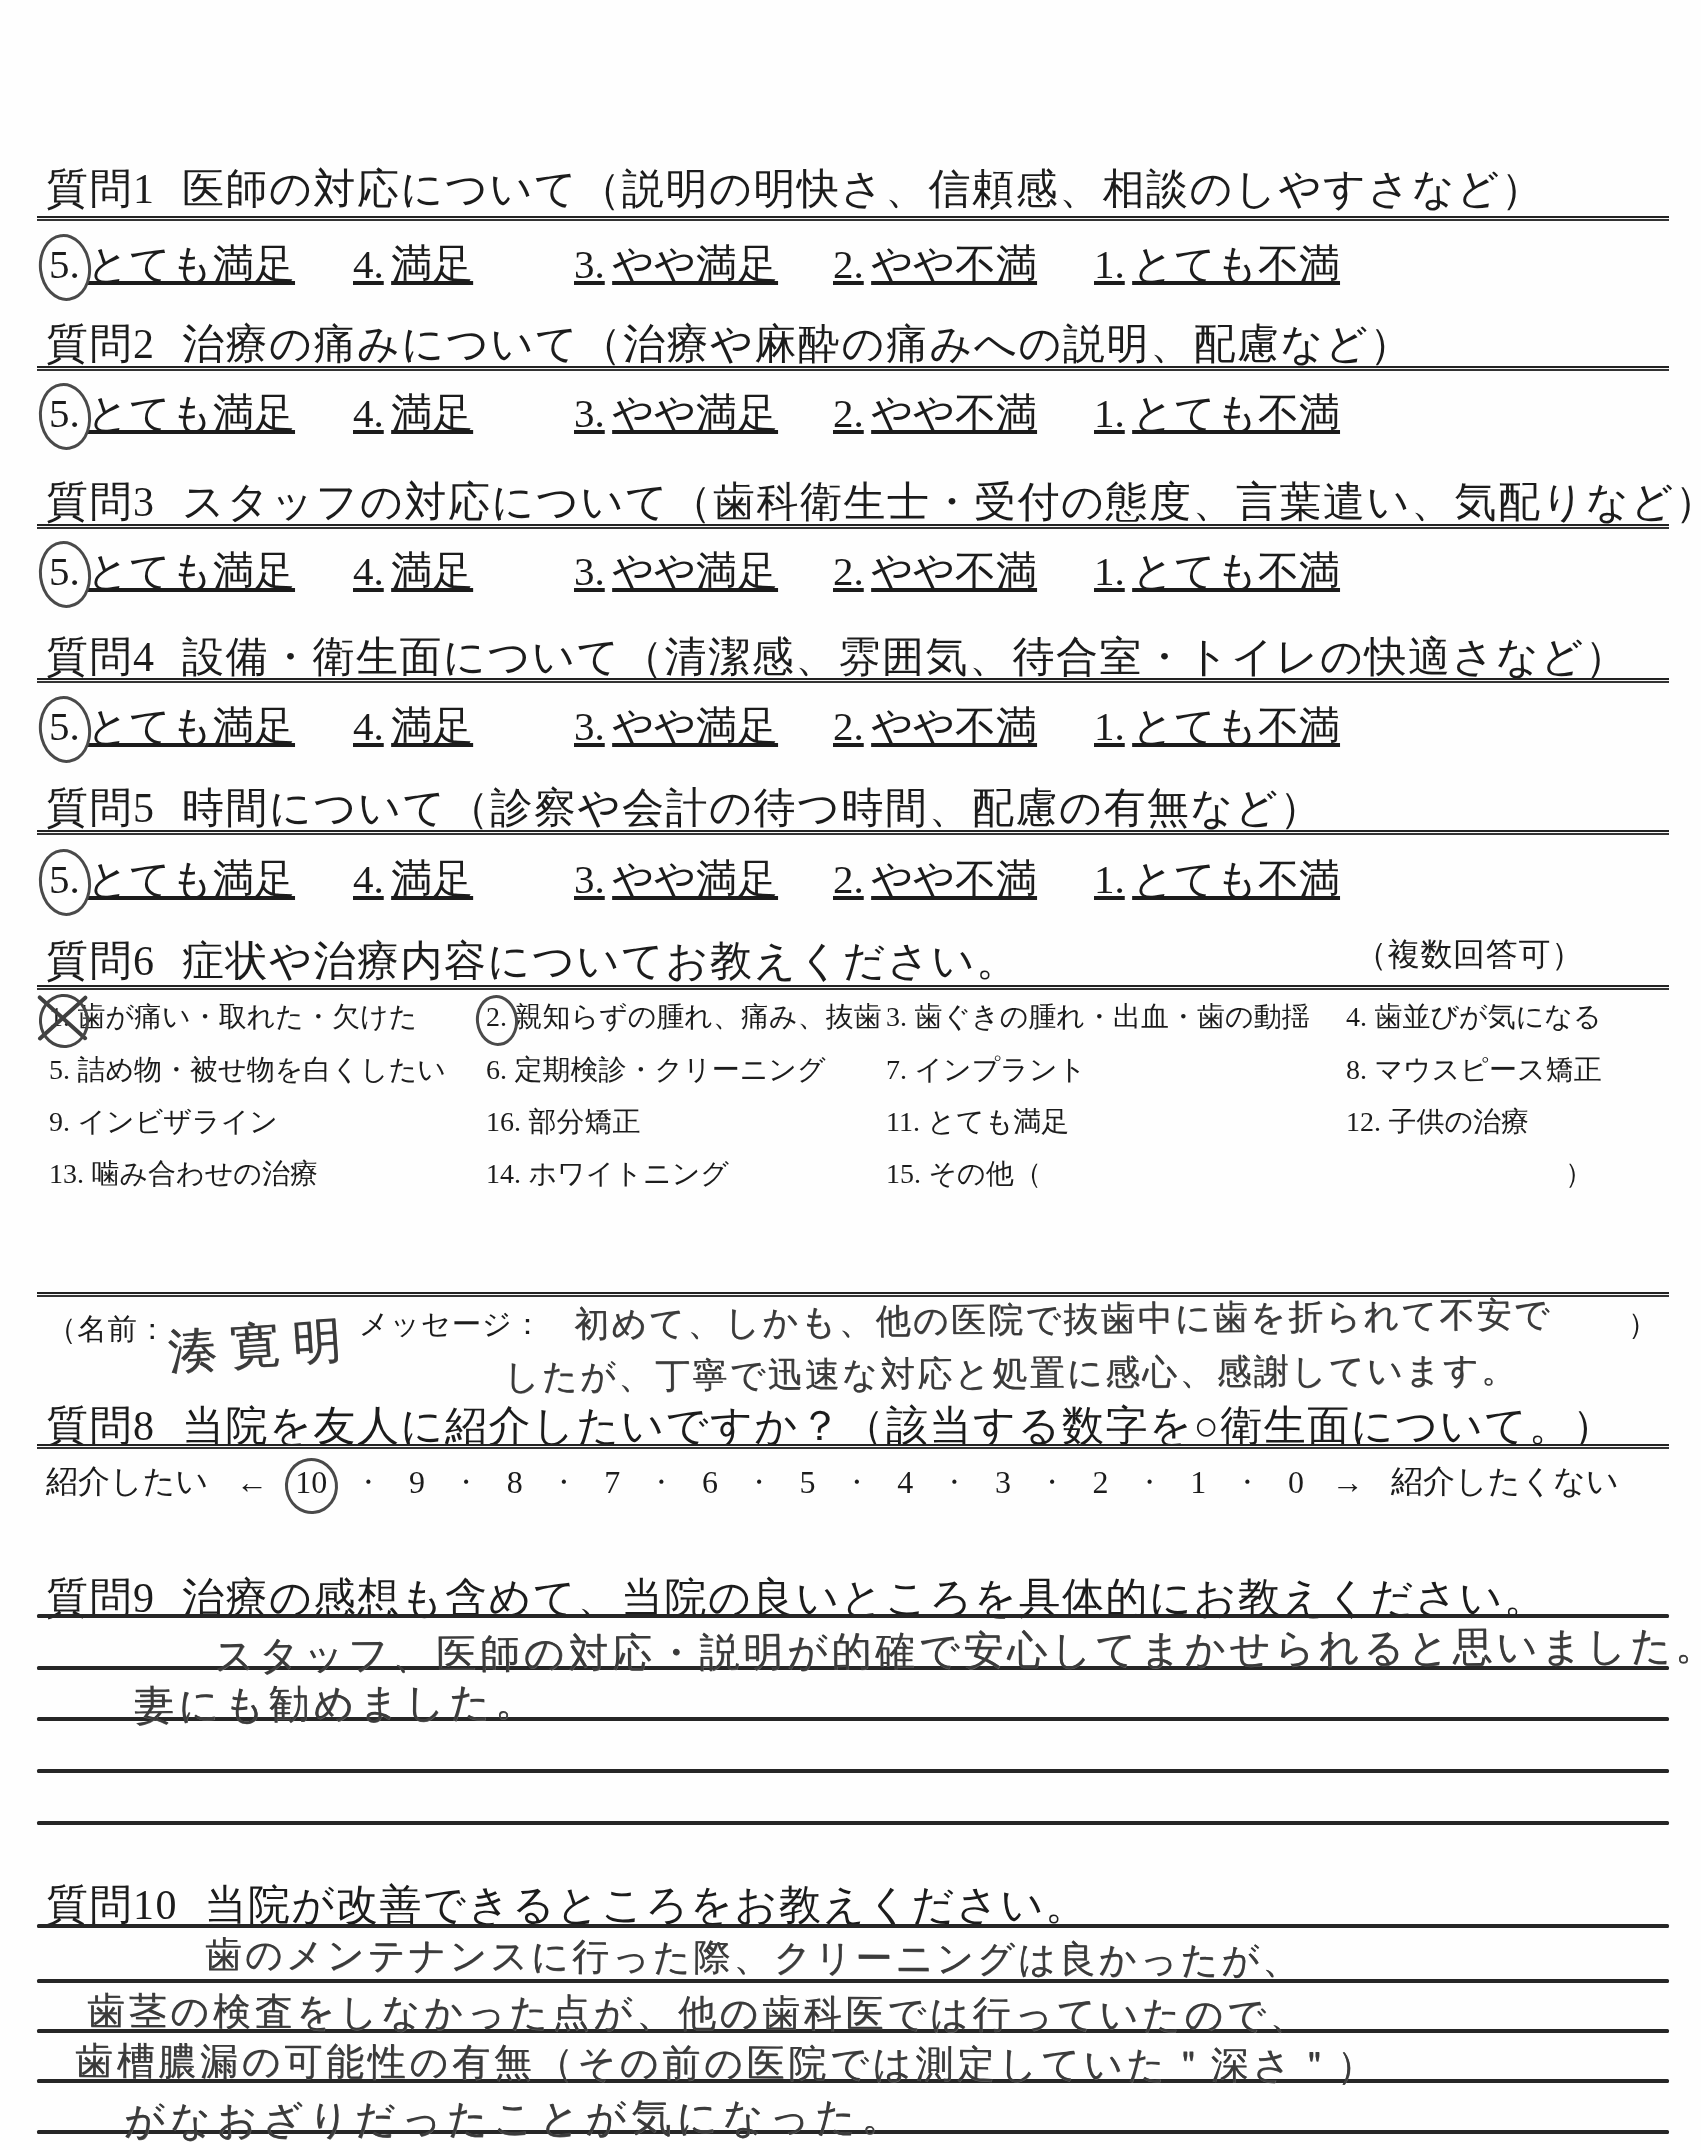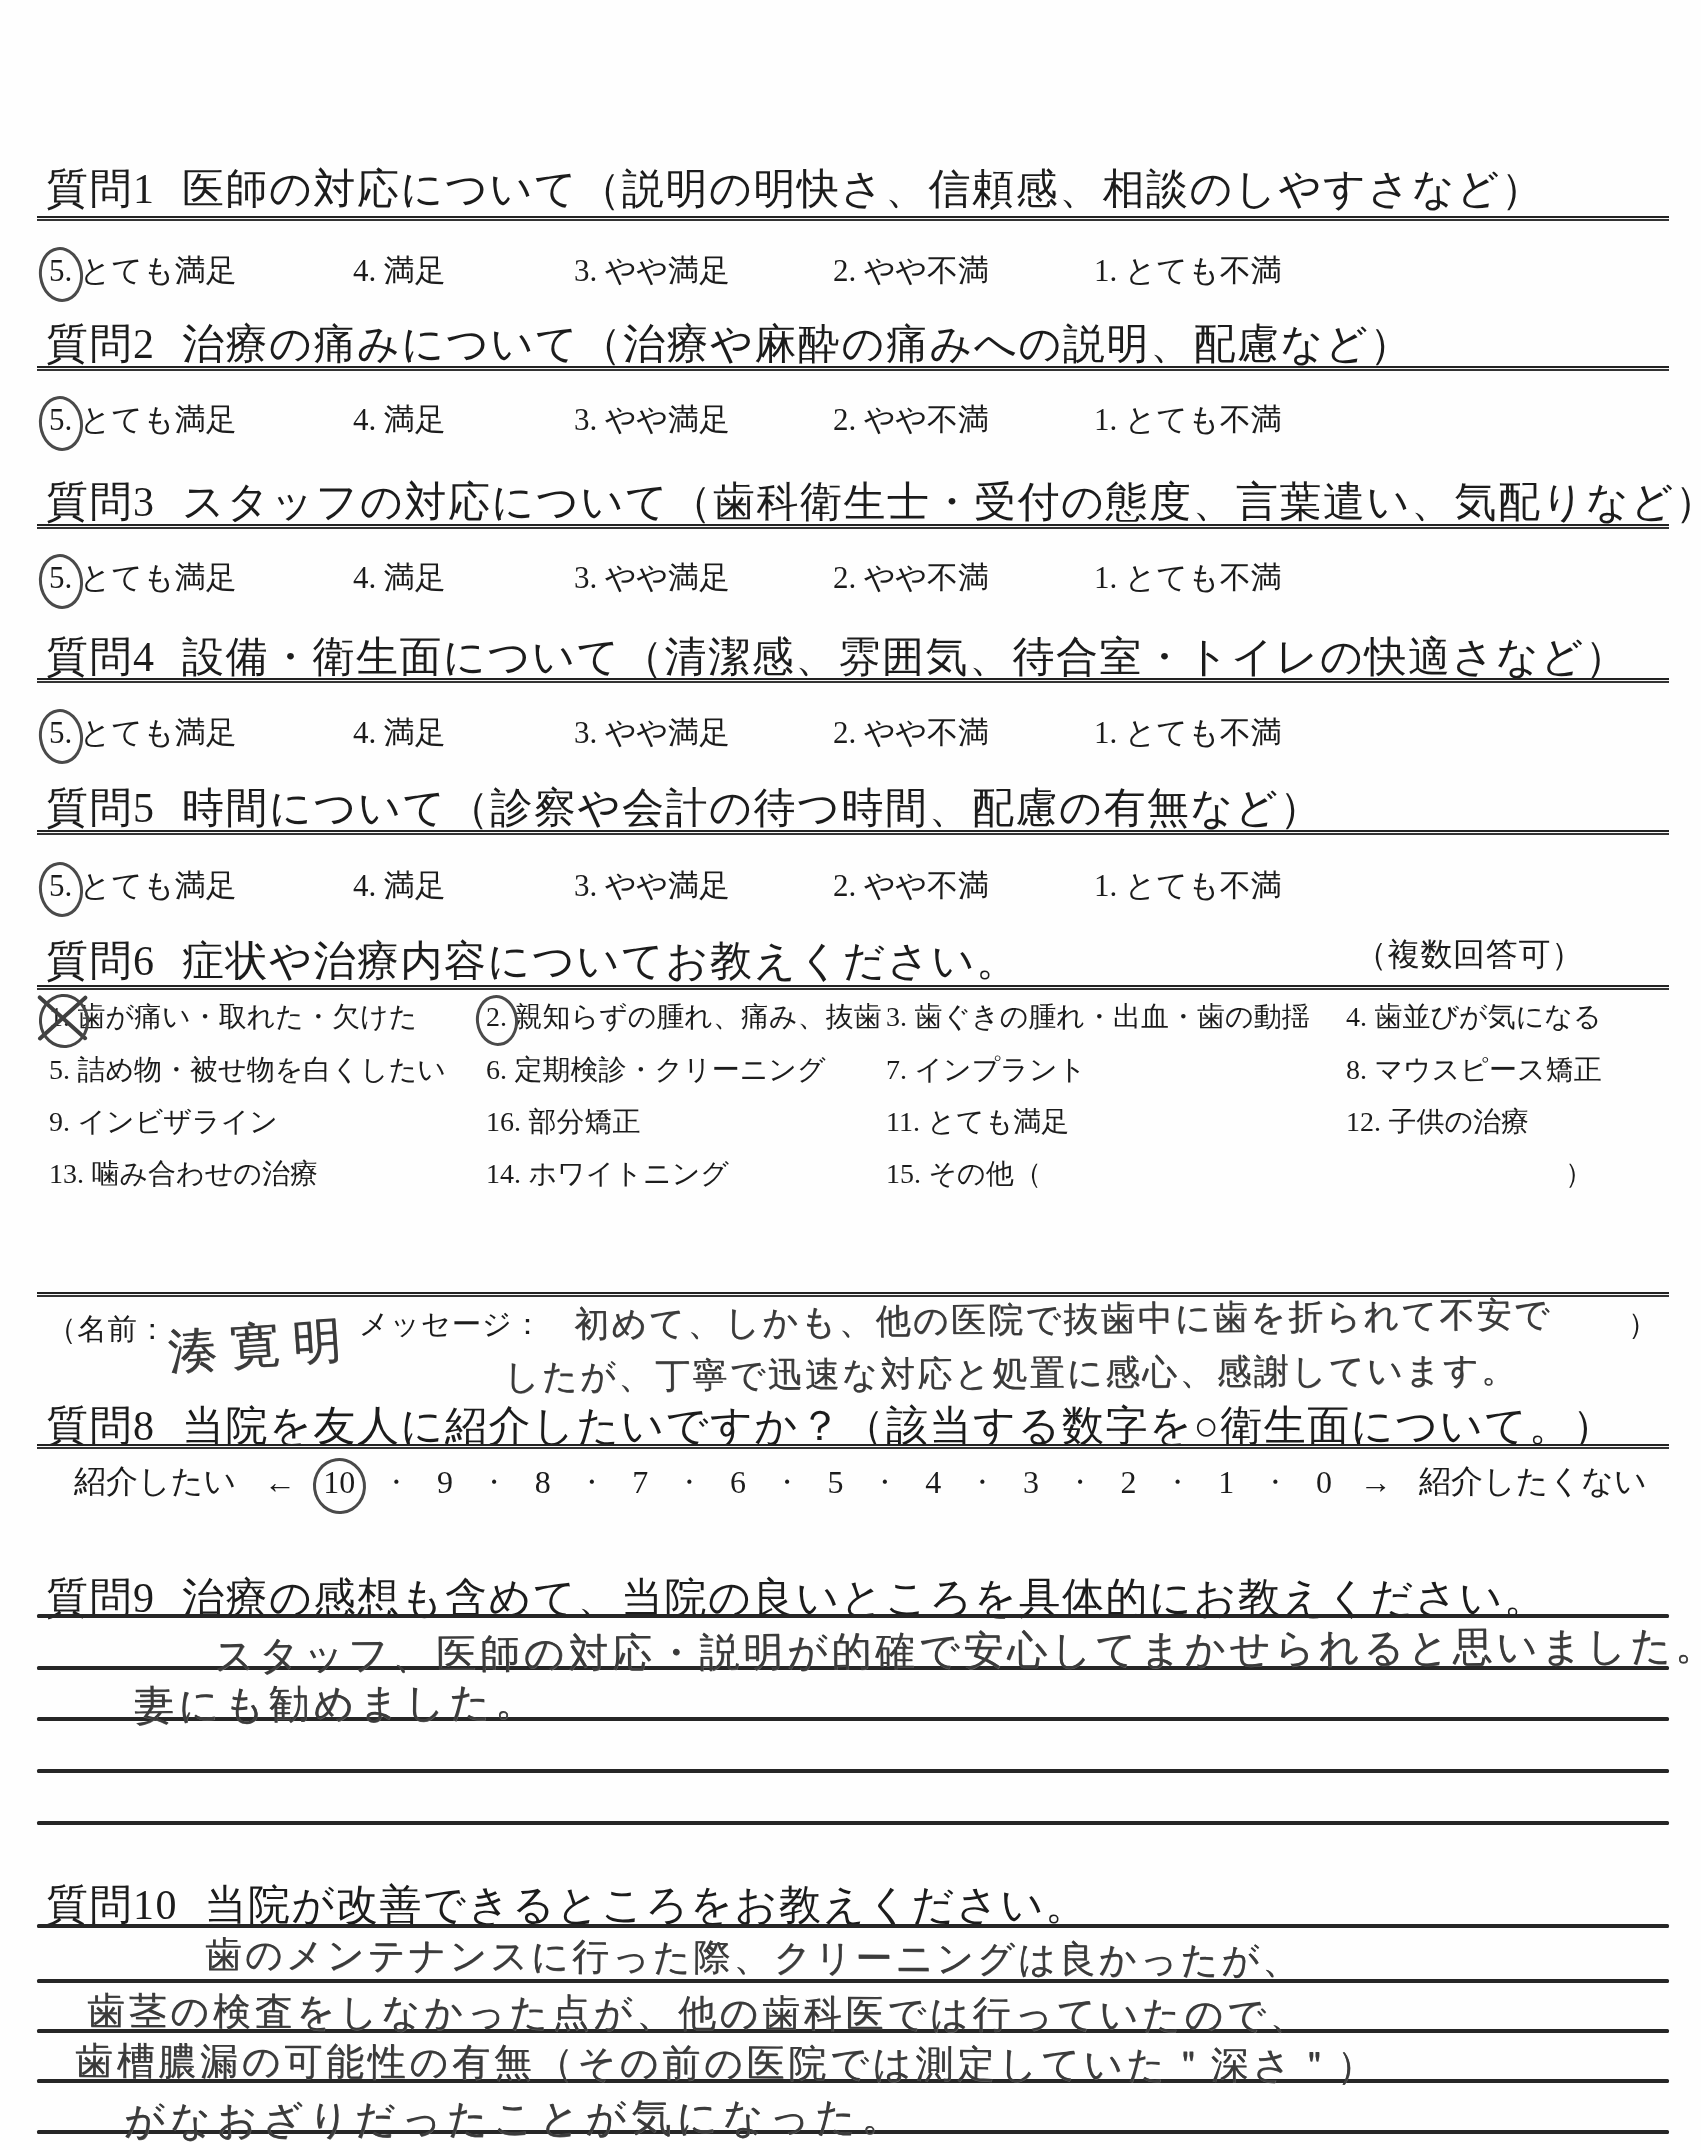--- a/index.html
+++ b/index.html
@@ -6,39 +6,39 @@
   #page{position:relative;width:1701px;height:2151px;background:#fefefdff;background:#fefefe;
         font-family:"Liberation Serif","DejaVu Serif",serif;color:#1c1c1c;overflow:hidden;}
   .title{position:absolute;font-size:49px;font-weight:700;letter-spacing:1.5px;white-space:nowrap;margin:0;}
   .qhead{position:absolute;left:46px;font-size:42px;letter-spacing:1.5px;white-space:nowrap;}
   .qhead .qno{margin-right:26.6px;}
   .note{position:absolute;font-size:32px;letter-spacing:0.7px;white-space:nowrap;}
   .rule{position:absolute;left:37px;width:1632px;height:5.2px;
         background:linear-gradient(to bottom,#222 0 2.2px,#f7f7f7 2.2px 3px,#333 3px 5.2px);}
   .ansline{position:absolute;left:37px;width:1632px;height:3.7px;background:#262626;border-radius:1.5px;}
   .optrow{position:absolute;left:0;top:0;width:100%;height:41px;}
-  .opt{position:absolute;top:17px;font-size:31px;white-space:nowrap;}
+  .opt{position:absolute;top:4px;font-size:41px;white-space:nowrap;text-decoration:underline;}
   .opt .num{margin-right:7.4px;}
   .symprow{position:absolute;left:0;width:100%;height:38px;}
   .symp{position:absolute;top:0;font-size:28px;white-space:nowrap;}
   .symp .num{margin-right:7.4px;}
   .circled{position:relative;display:inline-block;}
   .circled::after{content:"";position:absolute;left:-10.3px;top:-5.9px;width:calc(100% + 14.8px);
         height:calc(100% + 13.3px);border:3px solid #4a4a4a;border-radius:50%;
         transform:rotate(-7deg);pointer-events:none;}
   .markwrap{position:relative;display:inline-block;}
   .markwrap::after{content:"";position:absolute;left:-10.3px;top:-7.4px;width:calc(100% + 16px);
         height:calc(100% + 16px);border:3px solid #454545;border-radius:50%;
         transform:rotate(-5deg);pointer-events:none;}
   .xline{position:absolute;left:-19px;top:46%;width:calc(100% + 37px);height:3.7px;
         background:#3f3f3f;border-radius:2.2px;display:block;}
   .xa{transform:rotate(42deg);}
   .xb{transform:rotate(-42deg);}
   .scale{position:absolute;left:46px;width:1573px;display:flex;align-items:center;
-        justify-content:space-between;font-size:32px;white-space:nowrap;margin-left:28px;}
+        justify-content:space-between;font-size:32px;white-space:nowrap;}
   .scale .dot{font-size:26.6px;}
   .hw{position:absolute;color:#3b3b3b;font-family:"DejaVu Sans","Liberation Sans",sans-serif;
         white-space:nowrap;text-shadow:0.4px 0.4px 0 #6a6a6a;}
   .plabel{position:absolute;font-size:29.5px;white-space:nowrap;letter-spacing:0.7px;}
 </style>
 </head>
 <body>
 
 <div id="page">
 

